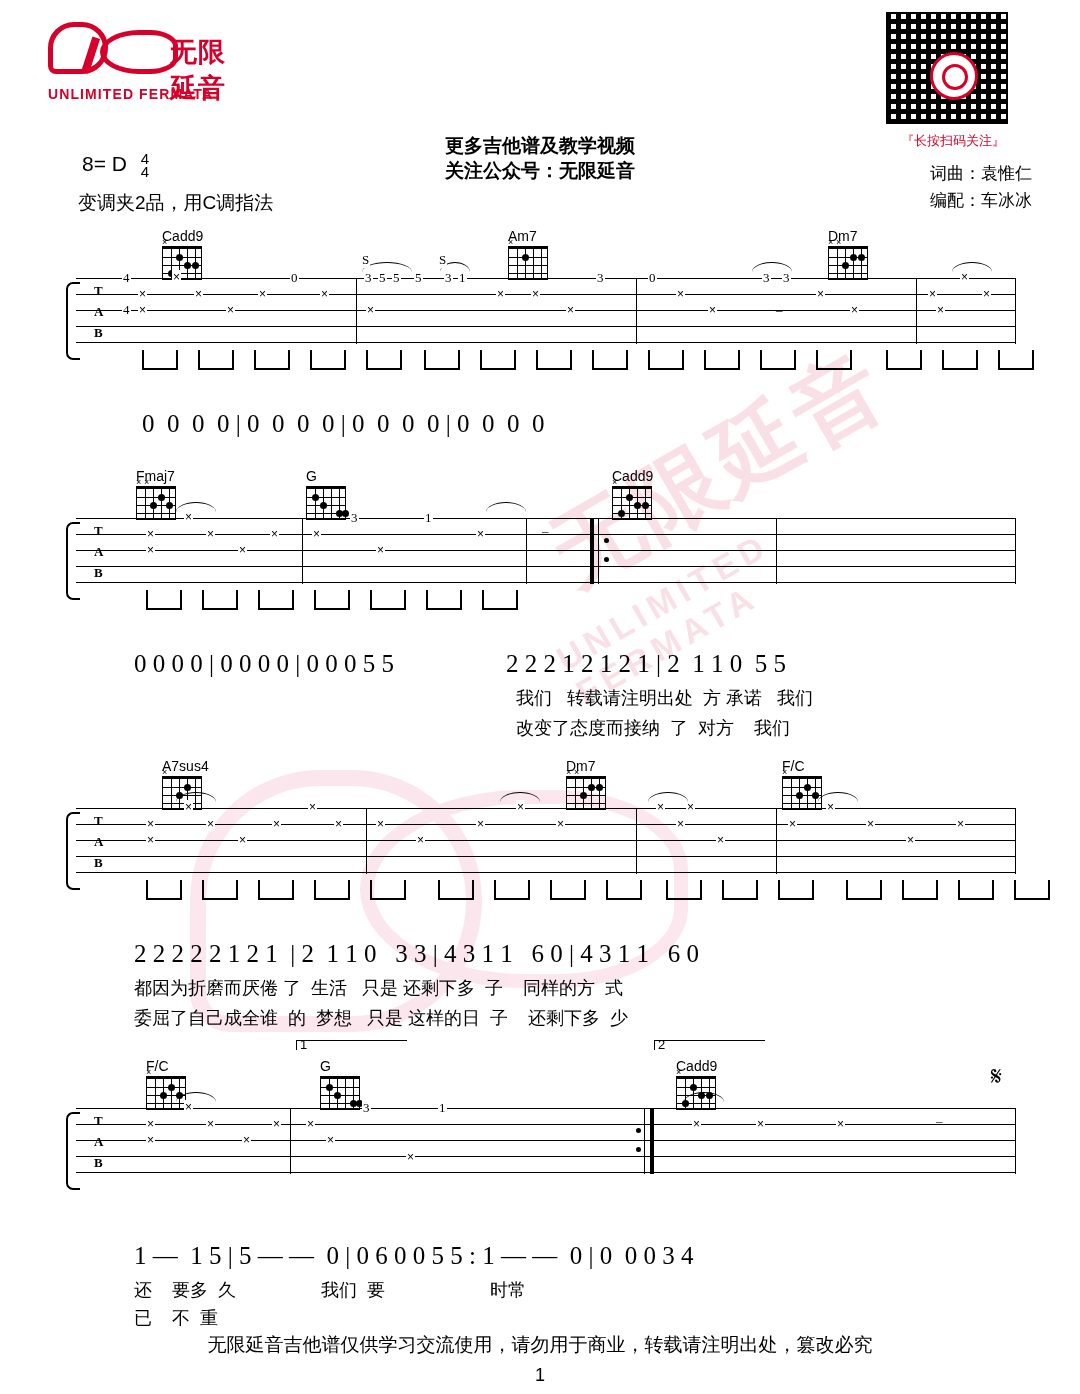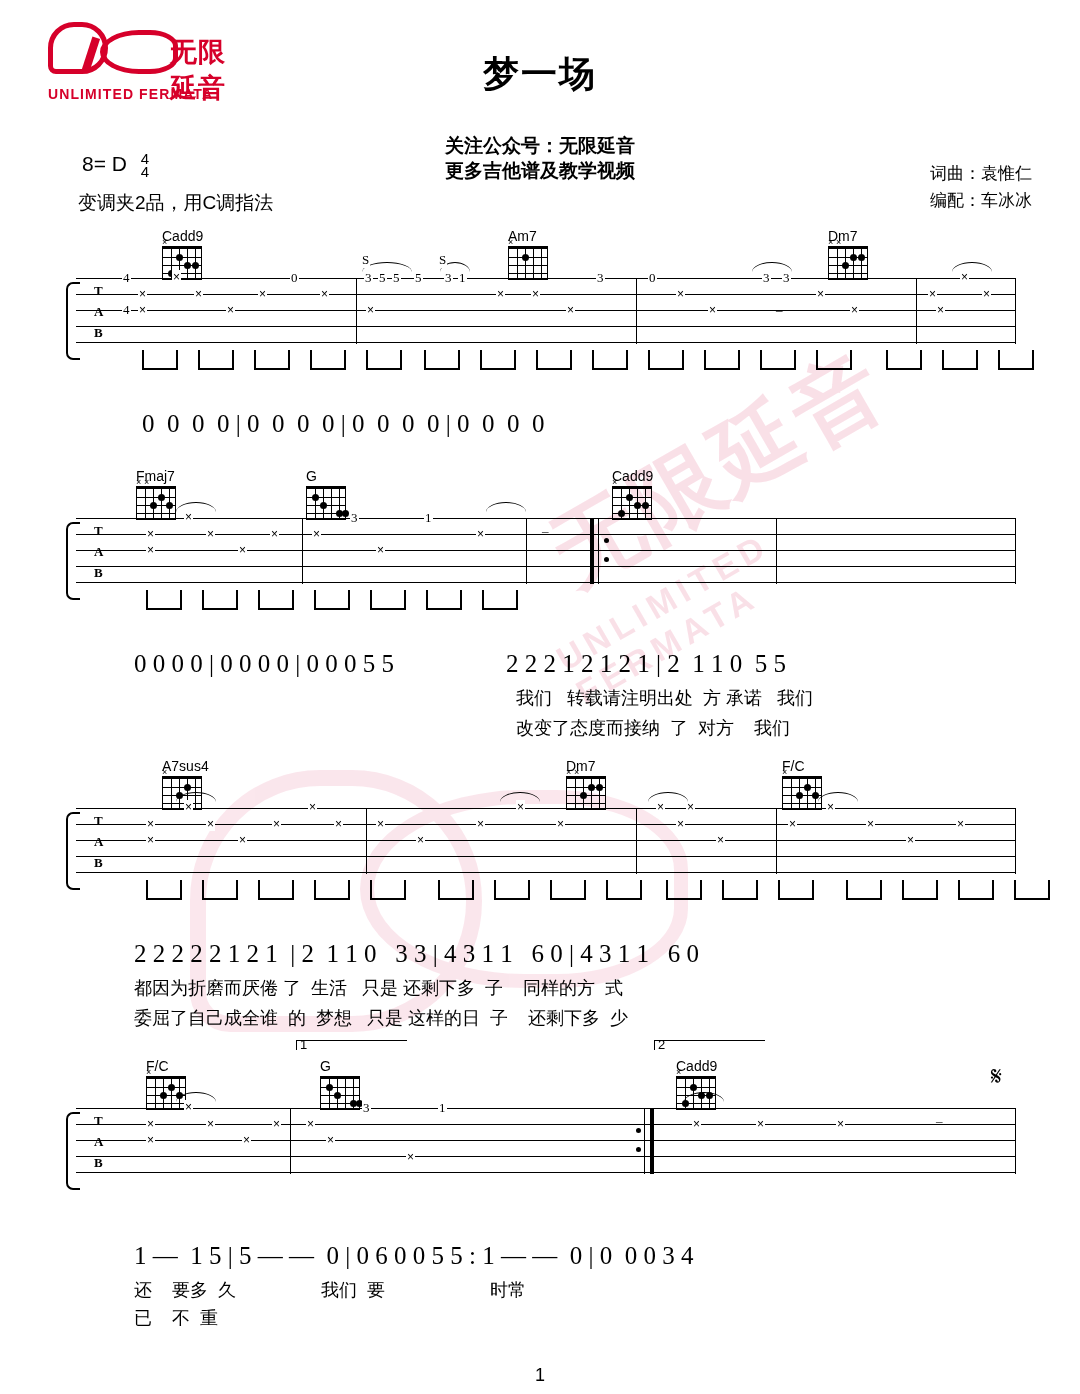--- a/index.html
+++ b/index.html
@@ -94,26 +94,31 @@
 
 <div class="page">
 
   <div class="logo">
     <div class="logo-mark"></div>
     <div class="logo-guitar"></div>
     <div class="logo-cn">无限延音</div>
     <div class="logo-en">UNLIMITED FERMATA</div>
   </div>
 
-  <div class="title">梦一场</div>
   <div class="promo">
+    <div>更多吉他谱及教学视频</div>
     <div>关注公众号：无限延音</div>
-    <div>更多吉他谱及教学视频</div>
-  </div>
-
+  </div>
+
+  <div class="qr">
+    <div class="qr-img">
+        <div class="qr-center"></div>
+      </div>
+    <div class="qr-cap">『长按扫码关注』</div>
+  </div>
 
   <div class="keyline">
     <span>8= D</span>
     <span class="frac">
       <span>4</span>
       <span>4</span>
     </span>
   </div>
   <div class="capo">变调夹2品，用C调指法</div>
 
@@ -637,14 +642,15 @@
       <span class="xn" style="left:760px;top:9px">×</span>
         <span class="dash" style="left:860px;top:5px">–</span>
       <span class="slur" style="left:100px;top:-16px;width:40px"></span>
       <span class="slur" style="left:608px;top:-16px;width:40px"></span>
     </div>
     <div class="numline" style="left:68px;top:192px;">1 —  1 5 | 5 — —  0 | 0 6 0 0 5 5 : 1 — —  0 | 0  0 0 3 4</div>
     <div class="lyric" style="left:68px;top:228px;">还    要多  久                 我们  要                     时常</div>
     <div class="lyric" style="left:68px;top:256px;">已    不  重</div>
   </div>
 
+  <div class="footer">无限延音吉他谱仅供学习交流使用，请勿用于商业，转载请注明出处，篡改必究</div>
   <div class="pageno">1</div>
 </div>
 
 </body></html>

